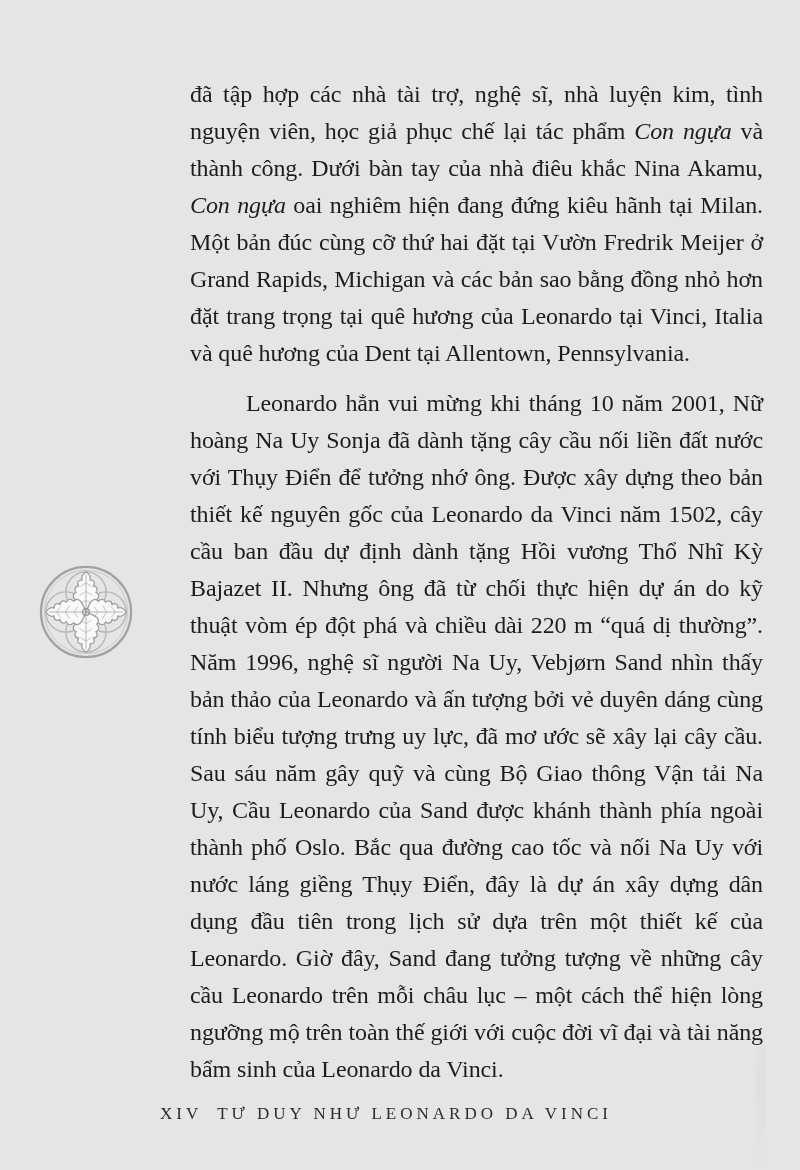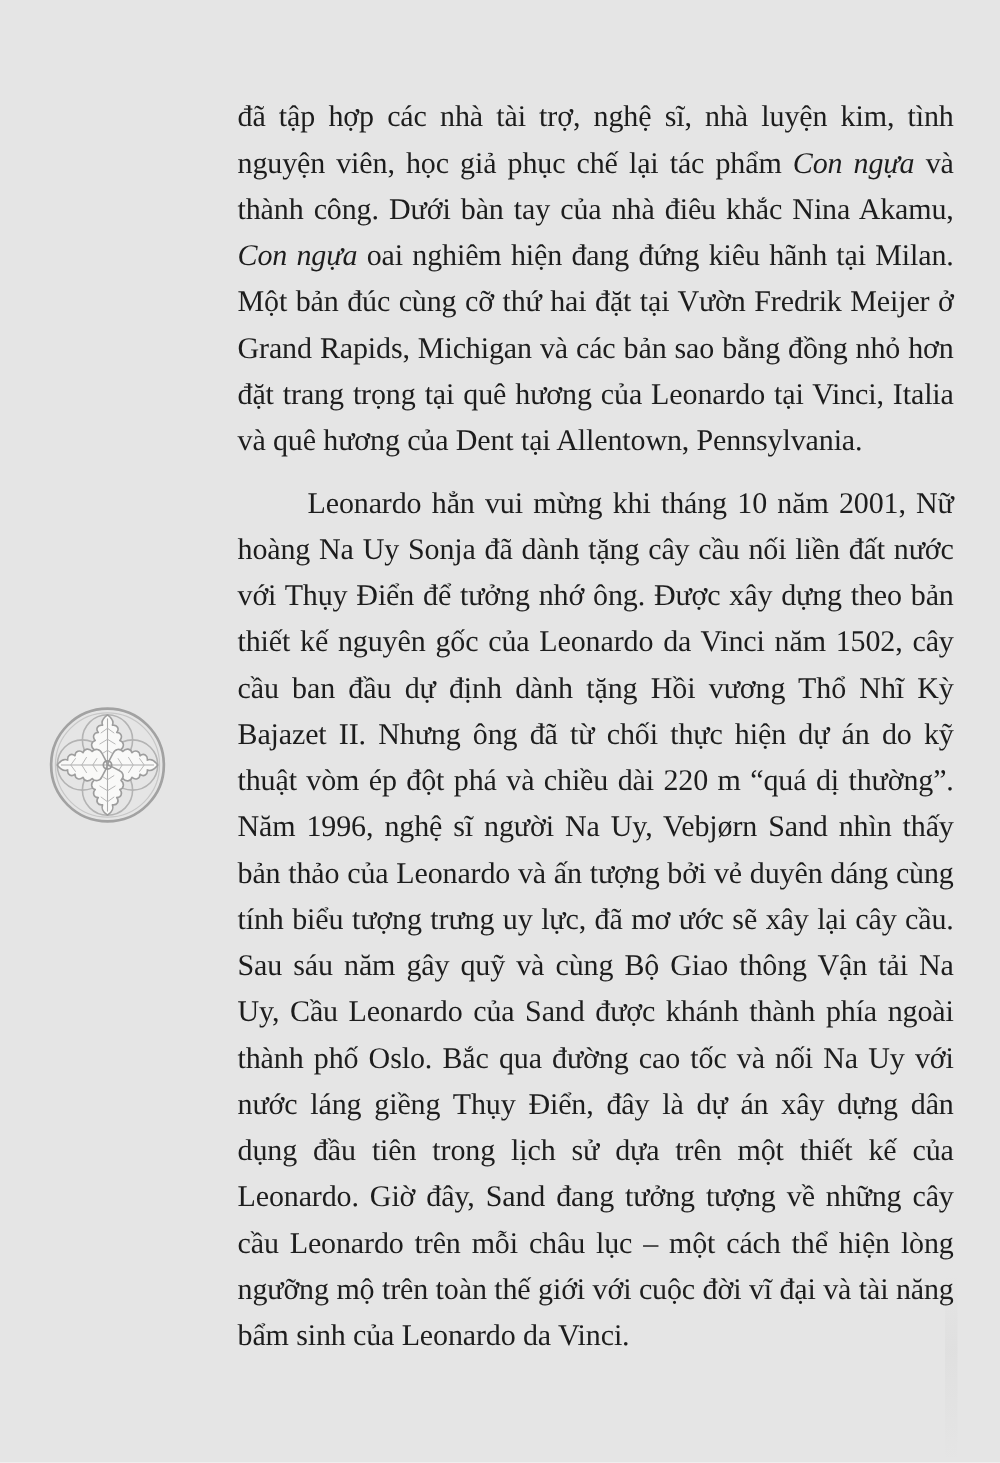--- a/index.html
+++ b/index.html
@@ -87,15 +87,18 @@
     <use href="#leaf" transform="rotate(270 50 50)"></use>
     <circle cx="50" cy="50" r="3.4" fill="none" stroke="#8f8f8f" stroke-width="1.4"></circle>
     <circle cx="50" cy="50" r="1.1" fill="#8f8f8f"></circle>
   </svg>
 
   <div class="text-block">
     <p class="para para-1"><span>đã tập hợp các nhà tài trợ, nghệ sĩ, nhà luyện kim, tình nguyện viên, học giả phục chế lại tác phẩm </span><i class="italic-title">Con ngựa</i><span> và thành công. Dưới bàn tay của nhà điêu khắc Nina Akamu, </span><i class="italic-title">Con ngựa</i><span> oai nghiêm hiện đang đứng kiêu hãnh tại Milan. Một bản đúc cùng cỡ thứ hai đặt tại Vườn Fredrik Meijer ở Grand Rapids, Michigan và các bản sao bằng đồng nhỏ hơn đặt trang trọng tại quê hương của Leonardo tại Vinci, Italia và quê hương của Dent tại Allentown, Pennsylvania.</span></p>
     <p class="para para-2">Leonardo hẳn vui mừng khi tháng 10 năm 2001, Nữ hoàng Na Uy Sonja đã dành tặng cây cầu nối liền đất nước với Thụy Điển để tưởng nhớ ông. Được xây dựng theo bản thiết kế nguyên gốc của Leonardo da Vinci năm 1502, cây cầu ban đầu dự định dành tặng Hồi vương Thổ Nhĩ Kỳ Bajazet II. Nhưng ông đã từ chối thực hiện dự án do kỹ thuật vòm ép đột phá và chiều dài 220 m “quá dị thường”. Năm 1996, nghệ sĩ người Na Uy, Vebjørn Sand nhìn thấy bản thảo của Leonardo và ấn tượng bởi vẻ duyên dáng cùng tính biểu tượng trưng uy lực, đã mơ ước sẽ xây lại cây cầu. Sau sáu năm gây quỹ và cùng Bộ Giao thông Vận tải Na Uy, Cầu Leonardo của Sand được khánh thành phía ngoài thành phố Oslo. Bắc qua đường cao tốc và nối Na Uy với nước láng giềng Thụy Điển, đây là dự án xây dựng dân dụng đầu tiên trong lịch sử dựa trên một thiết kế của Leonardo. Giờ đây, Sand đang tưởng tượng về những cây cầu Leonardo trên mỗi châu lục – một cách thể hiện lòng ngưỡng mộ trên toàn thế giới với cuộc đời vĩ đại và tài năng bẩm sinh của Leonardo da Vinci.</p>
   </div>
 
+  <div class="footer">
+    <span class="pagenum">XIV</span><span class="runtitle">TƯ DUY NHƯ LEONARDO DA VINCI</span>
+  </div>
 
   <div class="scan-edge"></div>
 </div>
 
 </body></html>

